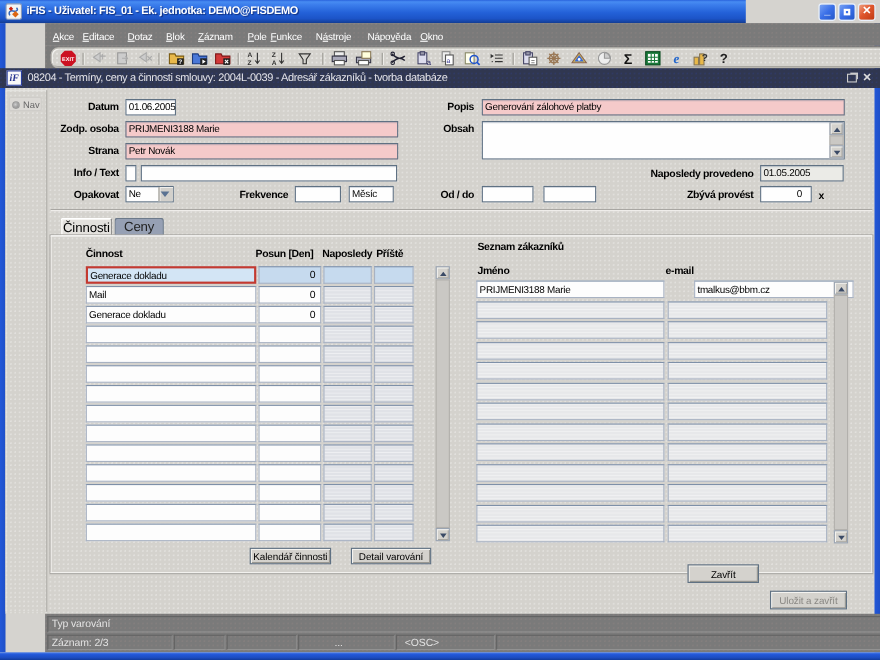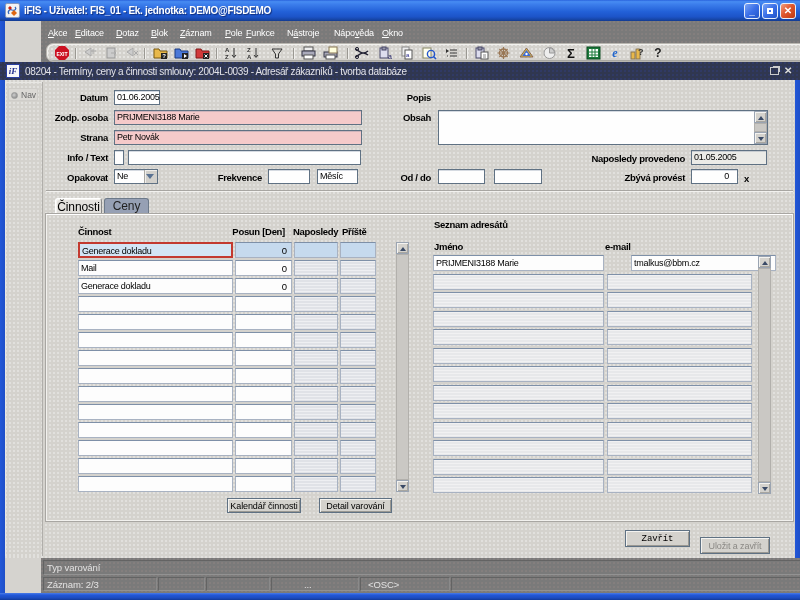--- a/index.html
+++ b/index.html
@@ -23,21 +23,21 @@
 }
 .dots-navy {
   background-color:#303750;
   background-image:
     radial-gradient(circle at 1px 1px, rgba(50,70,175,.22) 0 .7px, transparent 1px);
   background-size:4px 4px;
 }
 
 
 #titlebar {
-  left:0; top:0; width:800px; height:21px;
+  left:0; top:0; width:678px; height:21px;
   background:linear-gradient(180deg,#2a63dd 0%,#478cf2 8%,#3c7eec 20%,#2361d8 55%,#1c54c8 80%,#15429f 96%,#123a8e 100%);
 }
 #titlebar .ticon {
   left:5px; top:3px; width:15px; height:15px; background:#f4f4f2;
   border:1px solid #8899bb; border-radius:2px;
   font:700 9px "Liberation Sans",sans-serif; color:#c05010; text-align:center; line-height:14px;
 }
 #titlebar .ttext {
   left:24px; top:5px; font:700 10px "Liberation Sans",sans-serif; color:#fff;
   letter-spacing:-0.3px; text-shadow:1px 1px 1px rgba(0,0,40,.5);
@@ -308,20 +308,21 @@
   <label class="fl" style="left:20px;top:92px;width:83px;">Opakovat</label>
   <div class="fld" style="left:109px;top:89px;width:44px;">Ne</div>
   <div class="abs" style="left:139px;top:90px;width:13px;height:13px;background:#d2d0cb;border-left:1px solid #aaa8a3;box-shadow:inset 1px 1px 0 #f0efec;"></div>
   <div class="abs" style="left:141px;top:94px;width:0;height:0;border-left:4.5px solid transparent;border-right:4.5px solid transparent;border-top:5px solid #5a7292;"></div>
 
   <label class="fl" style="left:140px;top:92px;width:117px;">Frekvence</label>
   <div class="fld" style="left:263px;top:89px;width:42px;"></div>
   <div class="fld" style="left:312px;top:89px;width:41px;">Měsíc</div>
 
   <label class="fl" style="left:330px;top:12px;width:96px;">Popis</label>
+  <div class="fld pink" style="left:433px;top:10px;width:330px;">Generování zálohové platby</div>
 
   <label class="fl" style="left:330px;top:32px;width:96px;">Obsah</label>
   <div class="fld" style="left:433px;top:30px;width:330px;height:35px;"></div>
   <div class="sbtn up" style="left:749px;top:31px;"></div>
   <div class="strack" style="left:749px;top:43px;height:9px;"></div>
   <div class="sbtn dn" style="left:749px;top:52px;"></div>
 
   <label class="fl" style="left:484px;top:73px;width:196px;">Naposledy provedeno</label>
   <div class="fld gray" style="left:686px;top:70px;width:76px;">01.05.2005</div>
 
@@ -406,21 +407,21 @@
       <div class="cell gr" style="left:335px;top:378px;width:36px;"></div>
       <div class="cell txt" style="left:73px;top:396px;width:155px;"></div>
       <div class="cell" style="left:230px;top:396px;width:57px;font-size:9.5px;"></div>
       <div class="cell gr" style="left:289px;top:396px;width:44px;"></div>
       <div class="cell gr" style="left:335px;top:396px;width:36px;"></div>
     </div>
   <div class="sbtn up" style="left:391px;top:162px;"></div>
   <div class="strack" style="left:391px;top:174px;height:226px;"></div>
   <div class="sbtn dn" style="left:391px;top:400px;"></div>
 
-  <label class="fl" style="left:429px;top:139px;width:120px;text-align:left;">Seznam adresátů</label>
+  <label class="fl" style="left:429px;top:139px;width:120px;text-align:left;">Seznam zákazníků</label>
   <label class="fl" style="left:429px;top:161px;width:60px;text-align:left;">Jméno</label>
   <label class="fl" style="left:600px;top:161px;width:60px;text-align:left;">e-mail</label>
   <div id="rtable">
       <div class="cell txt" style="left:428px;top:175px;width:171px;">PRIJMENI3188 Marie</div>
       <div class="cell txt" style="left:602px;top:175px;width:145px;margin-left:24px;">tmalkus@bbm.cz</div>
       <div class="cell txt" style="left:428px;top:193.5px;width:171px;background:#e7e8ea;background-image:linear-gradient(180deg,rgba(255,255,255,.4) 0 1px,transparent 1px);background-size:100% 3px;"></div>
       <div class="cell txt" style="left:602px;top:193.5px;width:145px;background:#e7e8ea;background-image:linear-gradient(180deg,rgba(255,255,255,.4) 0 1px,transparent 1px);background-size:100% 3px;"></div>
       <div class="cell txt" style="left:428px;top:212px;width:171px;background:#e7e8ea;background-image:linear-gradient(180deg,rgba(255,255,255,.4) 0 1px,transparent 1px);background-size:100% 3px;"></div>
       <div class="cell txt" style="left:602px;top:212px;width:145px;background:#e7e8ea;background-image:linear-gradient(180deg,rgba(255,255,255,.4) 0 1px,transparent 1px);background-size:100% 3px;"></div>
       <div class="cell txt" style="left:428px;top:230.5px;width:171px;background:#e7e8ea;background-image:linear-gradient(180deg,rgba(255,255,255,.4) 0 1px,transparent 1px);background-size:100% 3px;"></div>
@@ -444,21 +445,21 @@
       <div class="cell txt" style="left:428px;top:397px;width:171px;background:#e7e8ea;background-image:linear-gradient(180deg,rgba(255,255,255,.4) 0 1px,transparent 1px);background-size:100% 3px;"></div>
       <div class="cell txt" style="left:602px;top:397px;width:145px;background:#e7e8ea;background-image:linear-gradient(180deg,rgba(255,255,255,.4) 0 1px,transparent 1px);background-size:100% 3px;"></div>
     </div>
   <div class="sbtn up" style="left:753px;top:176px;"></div>
   <div class="strack" style="left:753px;top:188px;height:214px;"></div>
   <div class="sbtn dn" style="left:753px;top:402px;"></div>
 
   <div class="btn" style="left:222px;top:418px;width:74px;height:15px;line-height:14px;text-align:center;">Kalendář činnosti</div>
   <div class="btn" style="left:314px;top:418px;width:73px;height:15px;line-height:14px;">Detail varování</div>
 
-  <div class="btn" style="left:620px;top:450px;width:65px;height:17px;line-height:16px;font-family:Liberation Mono, monospace;">Zavřít</div>
+  <div class="btn" style="left:620px;top:433px;width:65px;height:17px;line-height:16px;">Zavřít</div>
   <div class="btn" style="left:695px;top:457px;width:70px;height:17px;line-height:16px;color:#8a8884;">Uložit a zavřít</div>
 </div>
 
 <div id="statuszone" class="abs dots-dark">
   <div class="stseg" style="left:2px;top:2px;width:768px;height:15px;"></div>
   <div class="stseg" style="left:772px;top:2px;width:16px;height:15px;"></div>
   <div class="sttext" style="left:6px;top:4px;">Typ varování</div>
   <div class="stseg" style="left:2px;top:19px;width:114px;height:14px;"></div>
   <div class="stseg" style="left:117px;top:19px;width:47px;height:14px;"></div>
   <div class="stseg" style="left:165px;top:19px;width:64px;height:14px;"></div>

